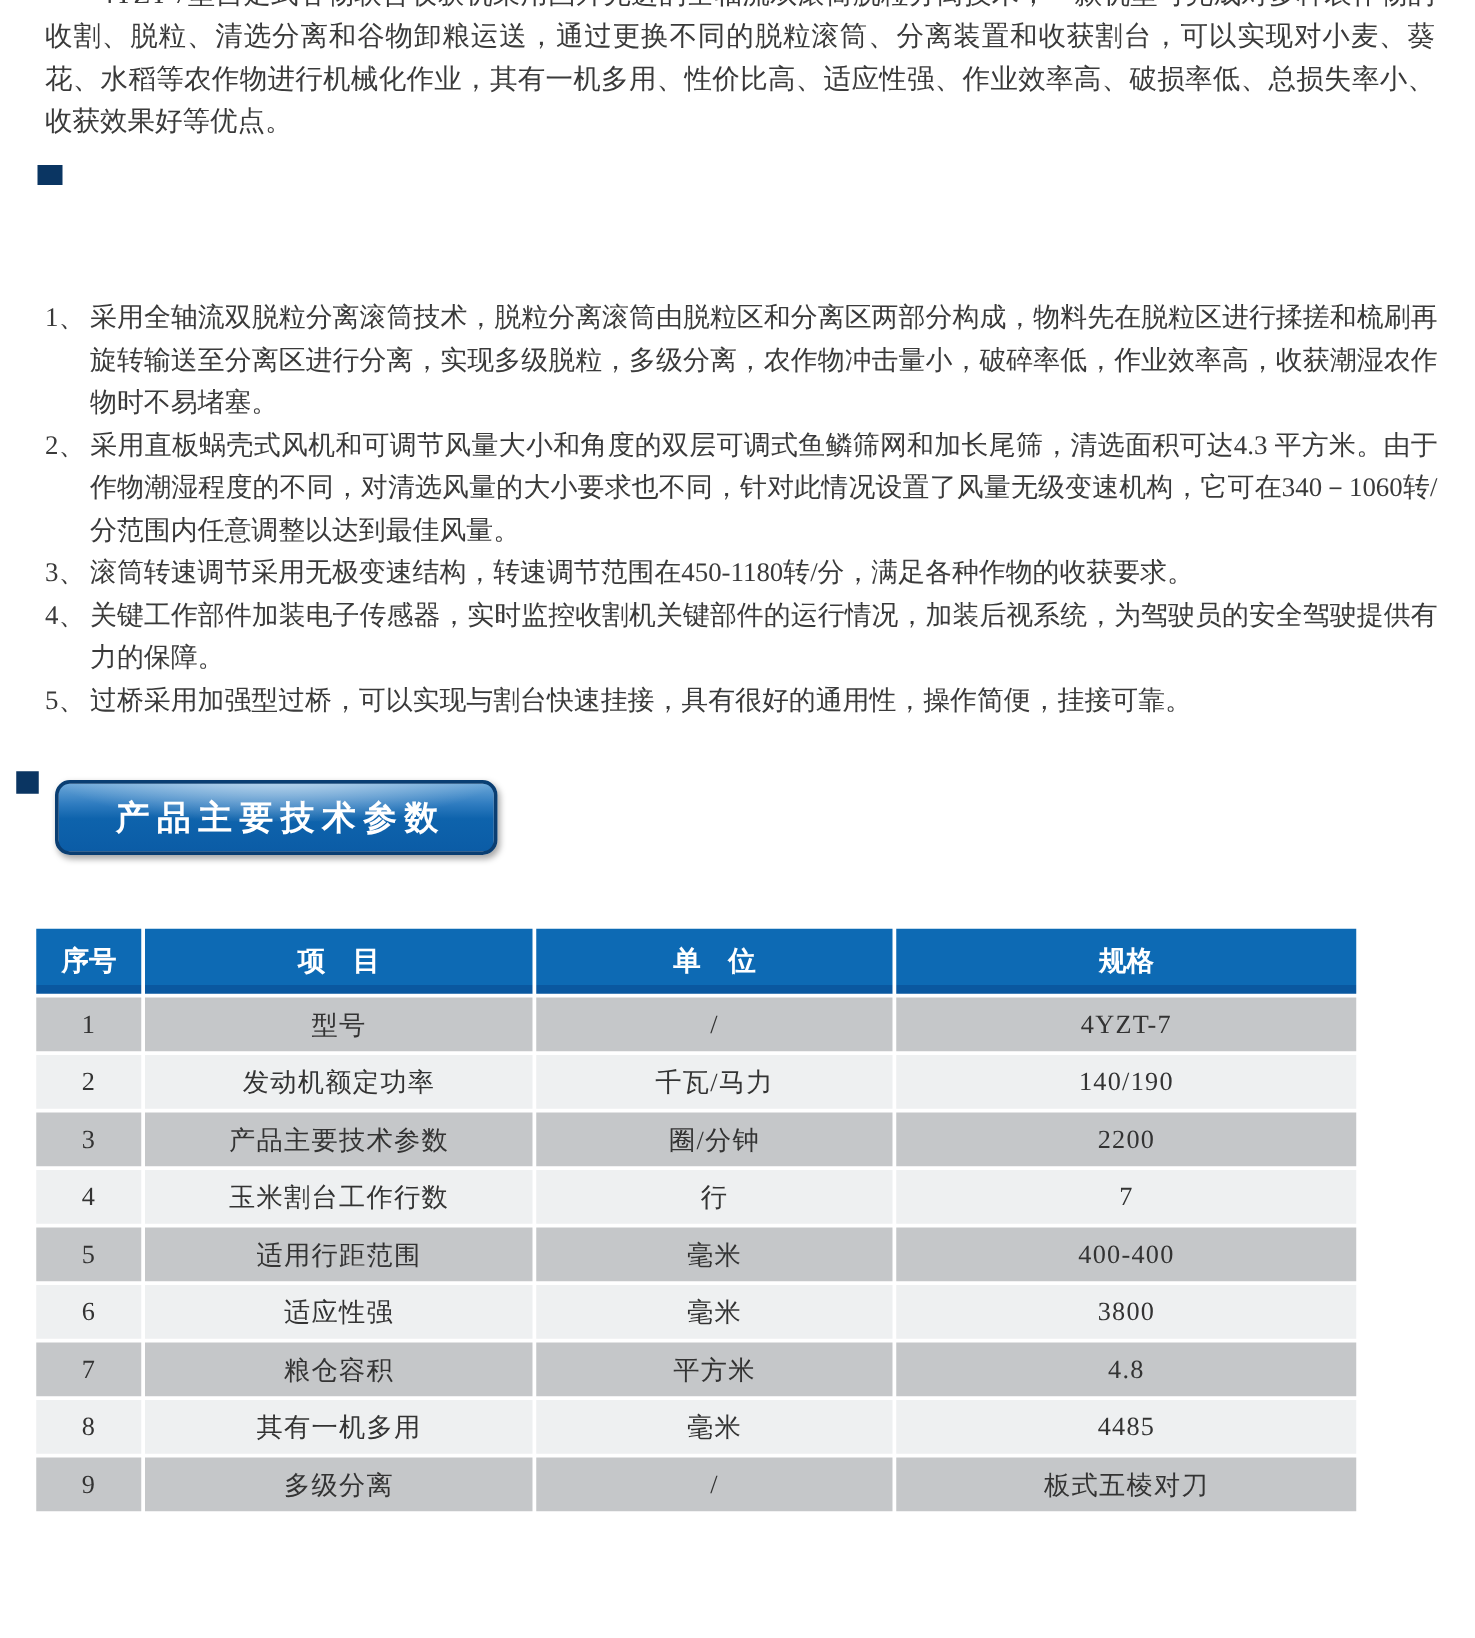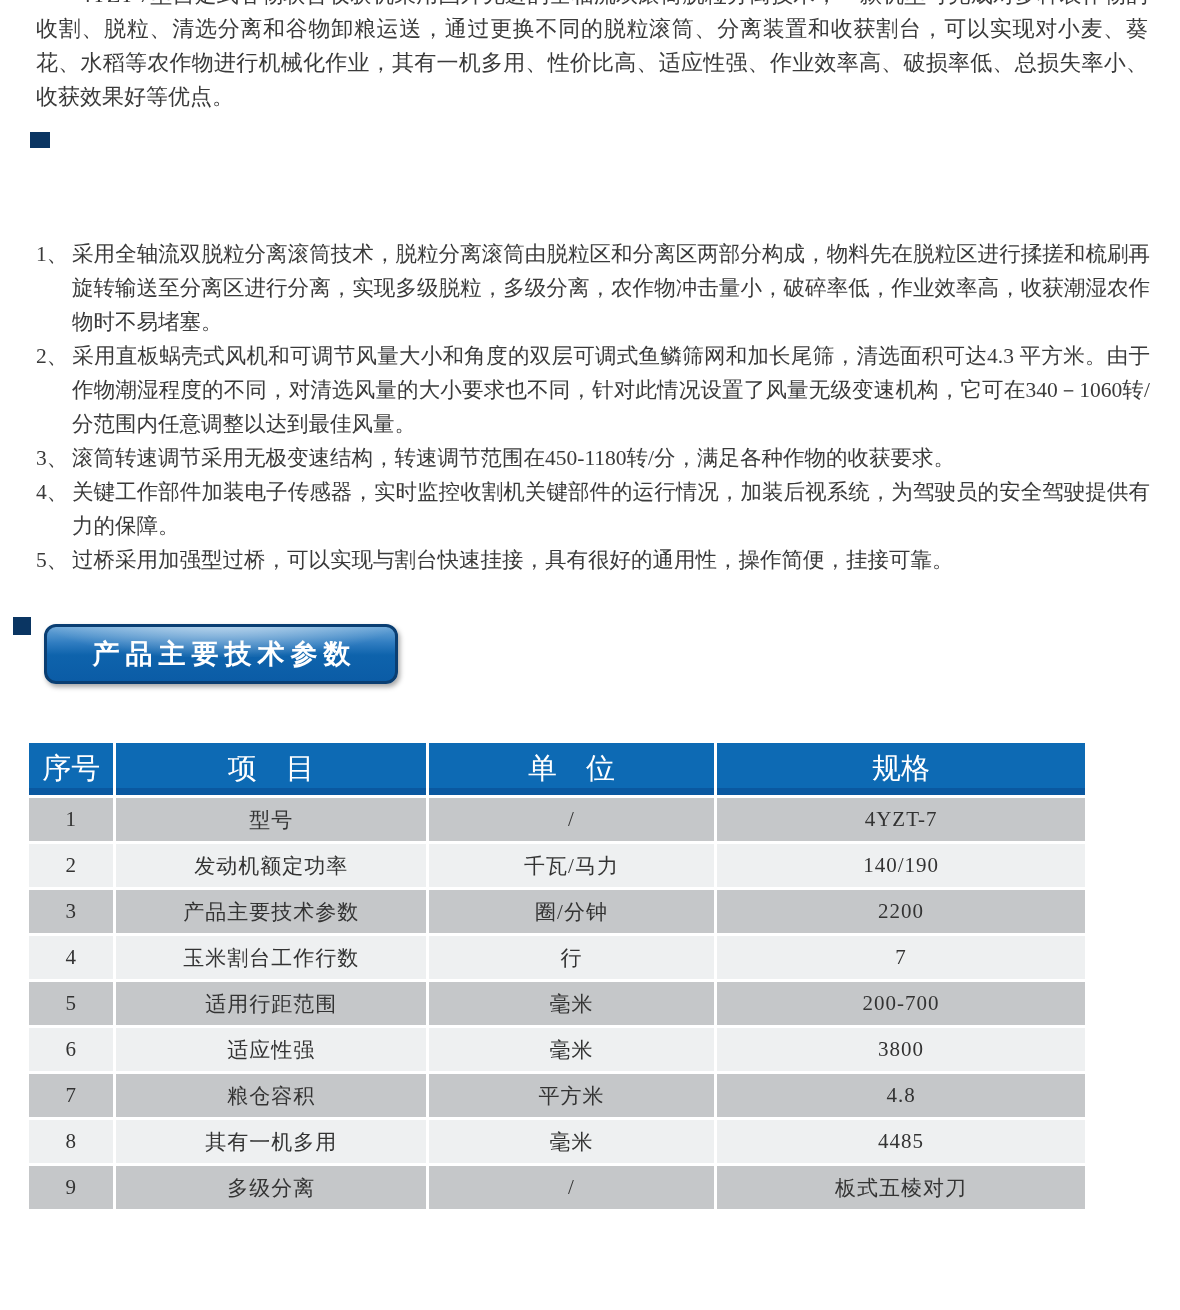--- a/index.html
+++ b/index.html
@@ -57,21 +57,21 @@
     table-layout:fixed;
     font-size:21px;color:#333333;
   }
   .spec-table col.c1{width:84px;}
   .spec-table col.c2{width:308px;}
   .spec-table col.c3{width:284px;}
   .spec-table col.c4{width:366px;}
   .spec-table th{
     height:50px;
     background:linear-gradient(180deg,#0d6ab4 0%,#0d6ab4 86%,#0a58a0 86%,#0a58a0 100%);
-    color:#ffffff;font-weight:normal;font-size:29px;
+    color:#ffffff;font-weight:bold;font-size:22px;
     text-align:center;vertical-align:middle;
   }
   .spec-table td{
     height:41px;
     text-align:center;vertical-align:middle;
     letter-spacing:1px;
   }
   .spec-table tr.dark td{background:#c5c7c9;}
   .spec-table tr.light td{background:#eef0f1;}
 </style>
@@ -134,21 +134,21 @@
       <tr class="light">
         <td>4</td>
         <td>玉米割台工作行数</td>
         <td>行</td>
         <td>7</td>
       </tr>
       <tr class="dark">
         <td>5</td>
         <td>适用行距范围</td>
         <td>毫米</td>
-        <td>200-700</td>
+        <td>400-400</td>
       </tr>
       <tr class="light">
         <td>6</td>
         <td>适应性强</td>
         <td>毫米</td>
         <td>3800</td>
       </tr>
       <tr class="dark">
         <td>7</td>
         <td>粮仓容积</td>

